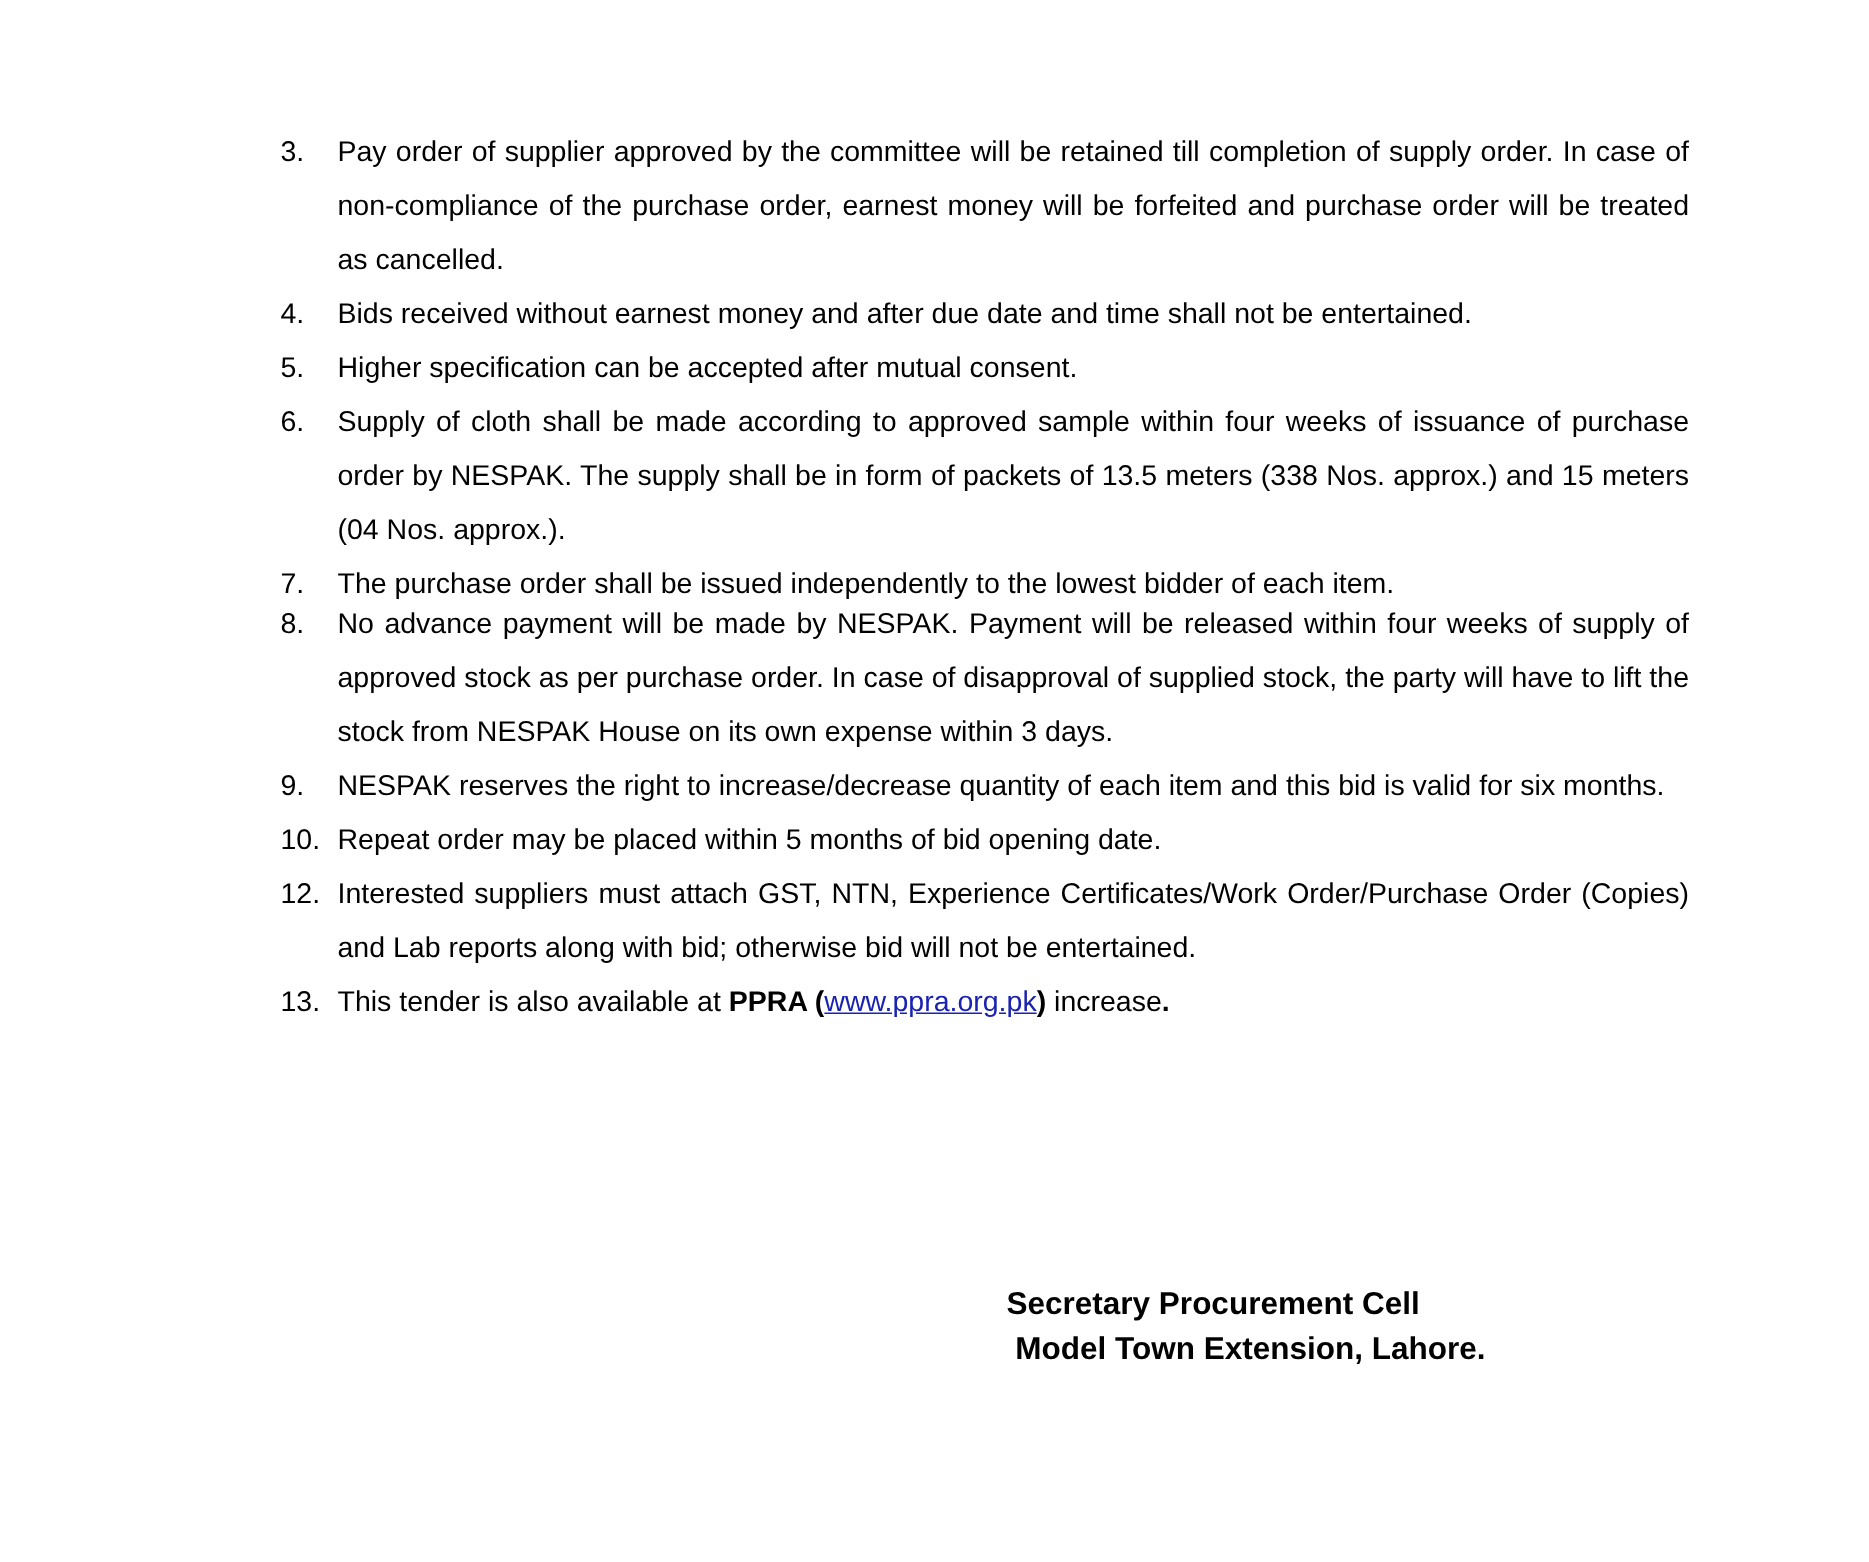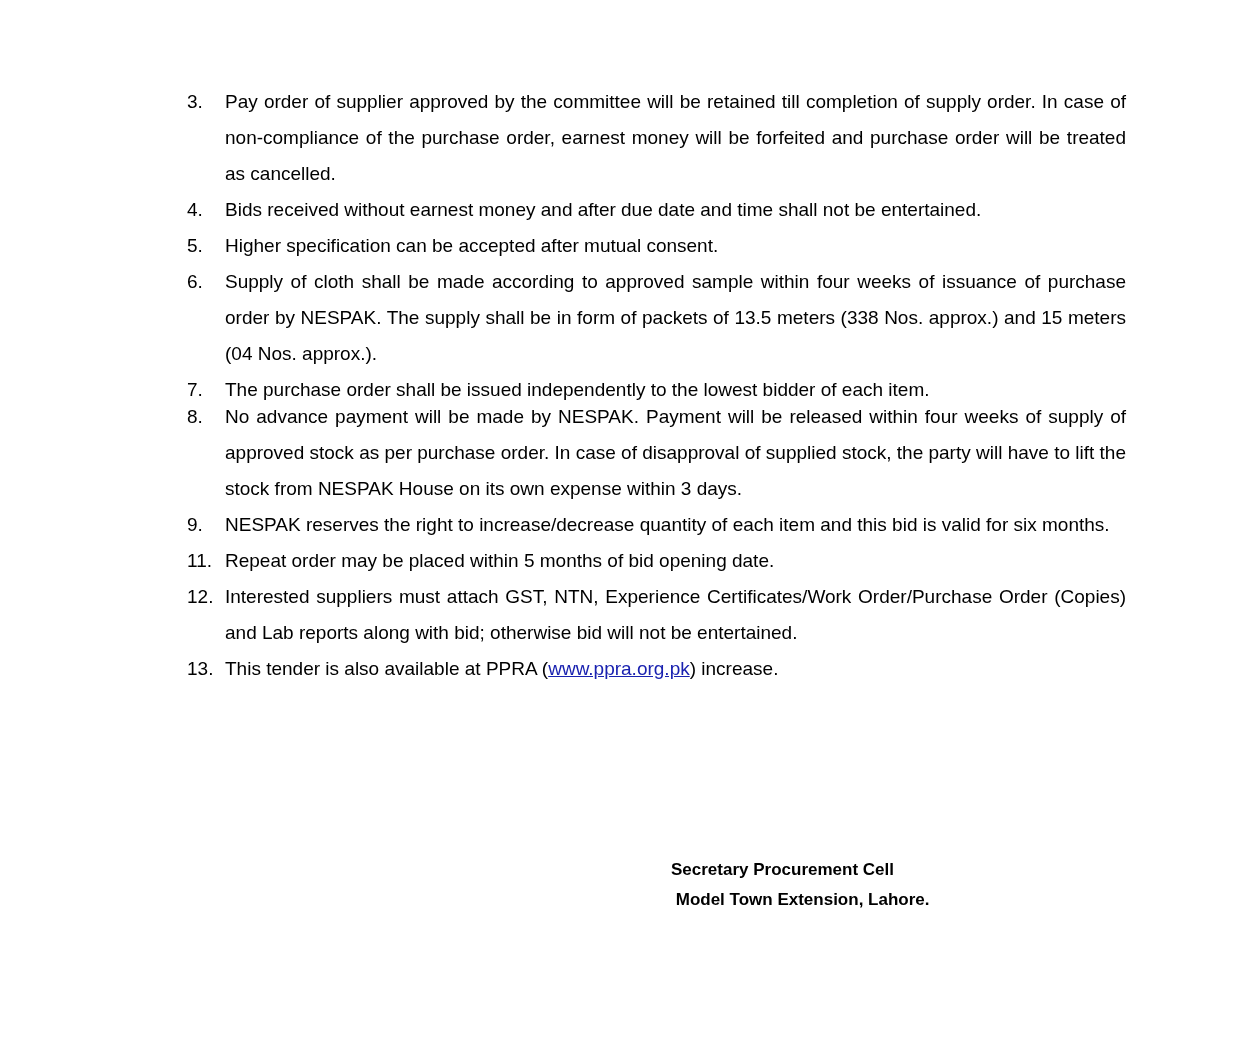--- a/index.html
+++ b/index.html
@@ -5,23 +5,23 @@
   html, body { margin: 0; padding: 0; background: #ffffff; }
   body {
     width: 1246px; height: 1041px; position: relative; overflow: hidden;
     font-family: "Liberation Sans", sans-serif; color: #000; font-size: 19px;
   }
   .list { position: absolute; left: 187px; top: 84px; width: 939px; }
   .item { display: flex; }
   .num { width: 38px; flex: 0 0 38px; line-height: 36px; }
   .txt { flex: 1; text-align: justify; line-height: 36px; }
   .item.i7 { margin-bottom: -9px; }
-  b { font-weight: normal; }
+  b { font-weight: bold; }
   a.link { color: #1a22b0; text-decoration: underline; margin-top: 40px; }
-  .sig { position: absolute; left: 671px; top: 855px; font-weight: bold; font-size: 17px; line-height: 30px; }
+  .sig { position: absolute; left: 671px; top: 855px; font-weight: bold; font-size: 21px; line-height: 30px; }
   .sig div { white-space: pre; }
 </style>
 </head>
 <body>
 
 <div class="list">
   <div class="item">
     <span class="num">3.</span>
     <span class="txt">Pay order of supplier approved by the committee will be retained till completion of supply order. In case of non-compliance of the purchase order, earnest money will be forfeited and purchase order will be treated as cancelled.</span>
   </div>
@@ -43,21 +43,21 @@
   </div>
   <div class="item">
     <span class="num">8.</span>
     <span class="txt">No advance payment will be made by NESPAK. Payment will be released within four weeks of supply of approved stock as per purchase order. In case of disapproval of supplied stock, the party will have to lift the stock from NESPAK House on its own expense within 3 days.</span>
   </div>
   <div class="item">
     <span class="num">9.</span>
     <span class="txt">NESPAK reserves the right to increase/decrease quantity of each item and this bid is valid for six months.</span>
   </div>
   <div class="item">
-    <span class="num">11.</span>
+    <span class="num">10.</span>
     <span class="txt">Repeat order may be placed within 5 months of bid opening date.</span>
   </div>
   <div class="item">
     <span class="num">12.</span>
     <span class="txt">Interested suppliers must attach GST, NTN, Experience Certificates/Work Order/Purchase Order (Copies) and Lab reports along with bid; otherwise bid will not be entertained.</span>
   </div>
   <div class="item">
     <span class="num">13.</span>
     <span class="txt"><span>This tender is also available at </span><b>PPRA</b><b> (</b><a class="link" href="#">www.ppra.org.pk</a><b>)</b><span> increase</span><b>.</b></span>
   </div>

